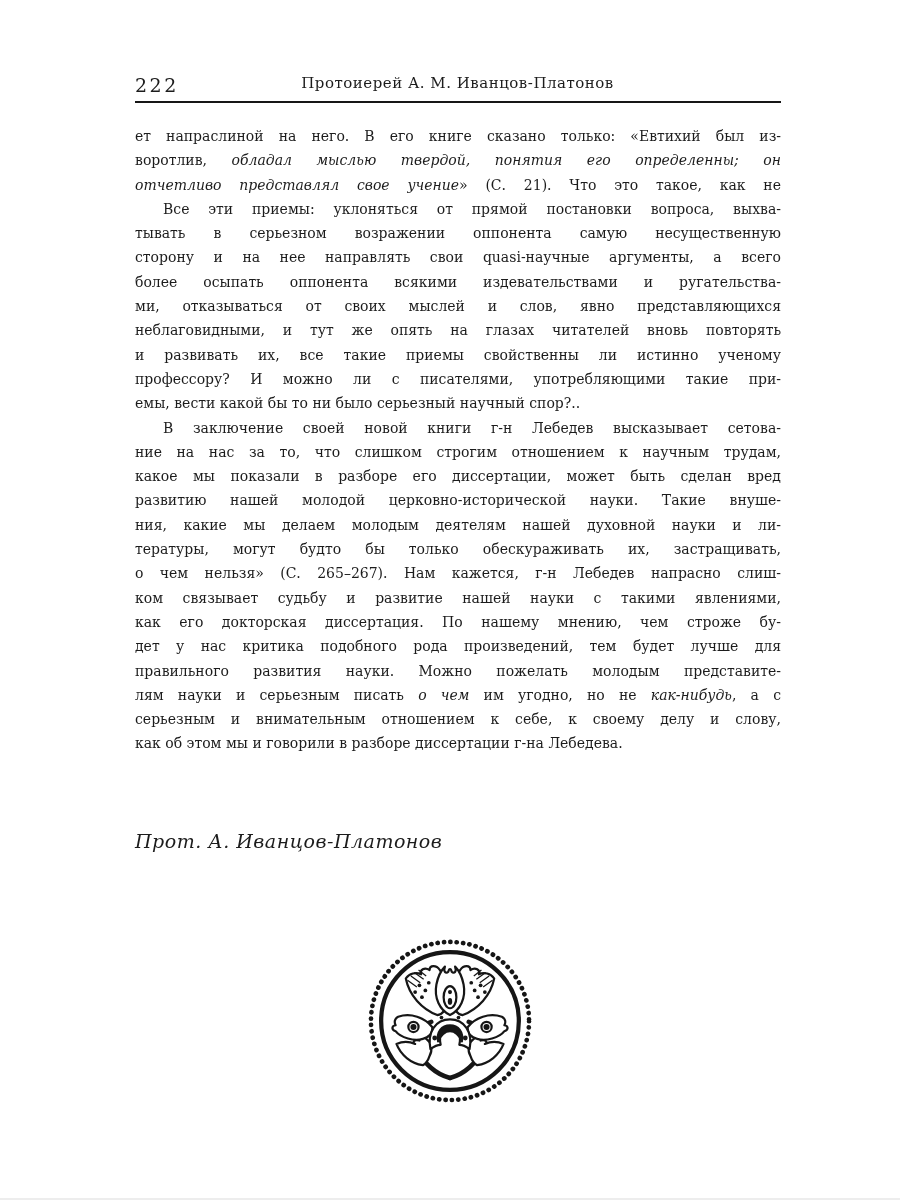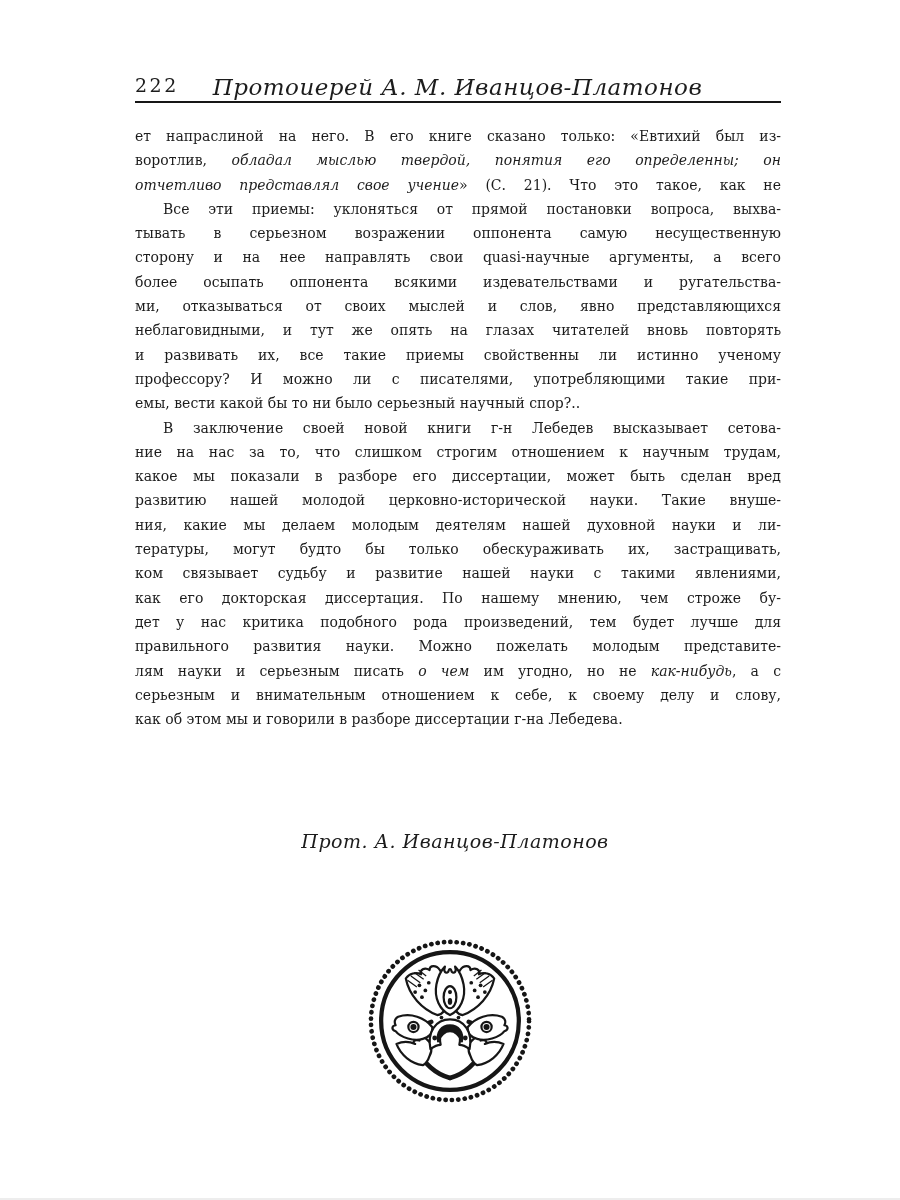--- a/index.html
+++ b/index.html
@@ -14,21 +14,21 @@
   
   .header{
     position:absolute;left:135px;top:74px;width:645px;height:26px;
   }
   .page-number{
     position:absolute;left:0;top:0;
     font-size:19px;letter-spacing:2.5px;font-style:normal;
   }
   .running-title{
     position:absolute;left:0;right:0;top:0;text-align:center;
-    font-size:23px;font-style:italic;letter-spacing:0.5px;
+    font-size:15px;letter-spacing:0.5px;
   }
   .header-rule{
     position:absolute;left:135px;top:101px;width:646px;height:2px;
     background:#161616;
   }
   
   .body-text{
     position:absolute;left:135px;top:124px;width:646px;
     font-size:14px;line-height:24.3px;
   }
@@ -41,21 +41,21 @@
     overflow:visible;
   }
   .line.last{
     text-align-last:auto;
   }
   .line .it{font-style:italic;}
   .para.indent .line:first-child{text-indent:28px;}
   
   .signature{
     position:absolute;left:135px;top:830px;width:640px;
-    text-align:center;
+    text-align:left;
     font-size:19px;font-style:italic;letter-spacing:0.5px;
   }
   
   .ornament{
     position:absolute;left:365px;top:936px;width:170px;height:170px;
   }
   .ornament svg{display:block;width:100%;height:100%;}
   
   .page-bottom-edge{
     position:absolute;left:0;bottom:0;width:900px;height:2px;
@@ -90,20 +90,21 @@
         <div class="line"><span>профессору? И можно ли с писателями, употребляющими такие при-</span></div>
         <div class="line last"><span>емы, вести какой бы то ни было серьезный научный спор?..</span></div>
       </div>
       <div class="para indent">
         <div class="line"><span>В заключение своей новой книги г-н Лебедев высказывает сетова-</span></div>
         <div class="line"><span>ние на нас за то, что слишком строгим отношением к научным трудам,</span></div>
         <div class="line"><span>какое мы показали в разборе его диссертации, может быть сделан вред</span></div>
         <div class="line"><span>развитию нашей молодой церковно-исторической науки. Такие внуше-</span></div>
         <div class="line"><span>ния, какие мы делаем молодым деятелям нашей духовной науки и ли-</span></div>
         <div class="line"><span>тературы, могут будто бы только обескураживать их, застращивать,</span></div>
+        <div class="line"><span>о чем нельзя» (С. 265–267). Нам кажется, г-н Лебедев напрасно слиш-</span></div>
         <div class="line"><span>ком связывает судьбу и развитие нашей науки с такими явлениями,</span></div>
         <div class="line"><span>как его докторская диссертация. По нашему мнению, чем строже бу-</span></div>
         <div class="line"><span>дет у нас критика подобного рода произведений, тем будет лучше для</span></div>
         <div class="line"><span>правильного развития науки. Можно пожелать молодым представите-</span></div>
         <div class="line"><span>лям науки и серьезным писать </span><span class="it">о чем</span><span> им угодно, но не </span><span class="it">как-нибудь</span><span>, а с</span></div>
         <div class="line"><span>серьезным и внимательным отношением к себе, к своему делу и слову,</span></div>
         <div class="line last"><span>как об этом мы и говорили в разборе диссертации г-на Лебедева.</span></div>
       </div>
     </div>
 

